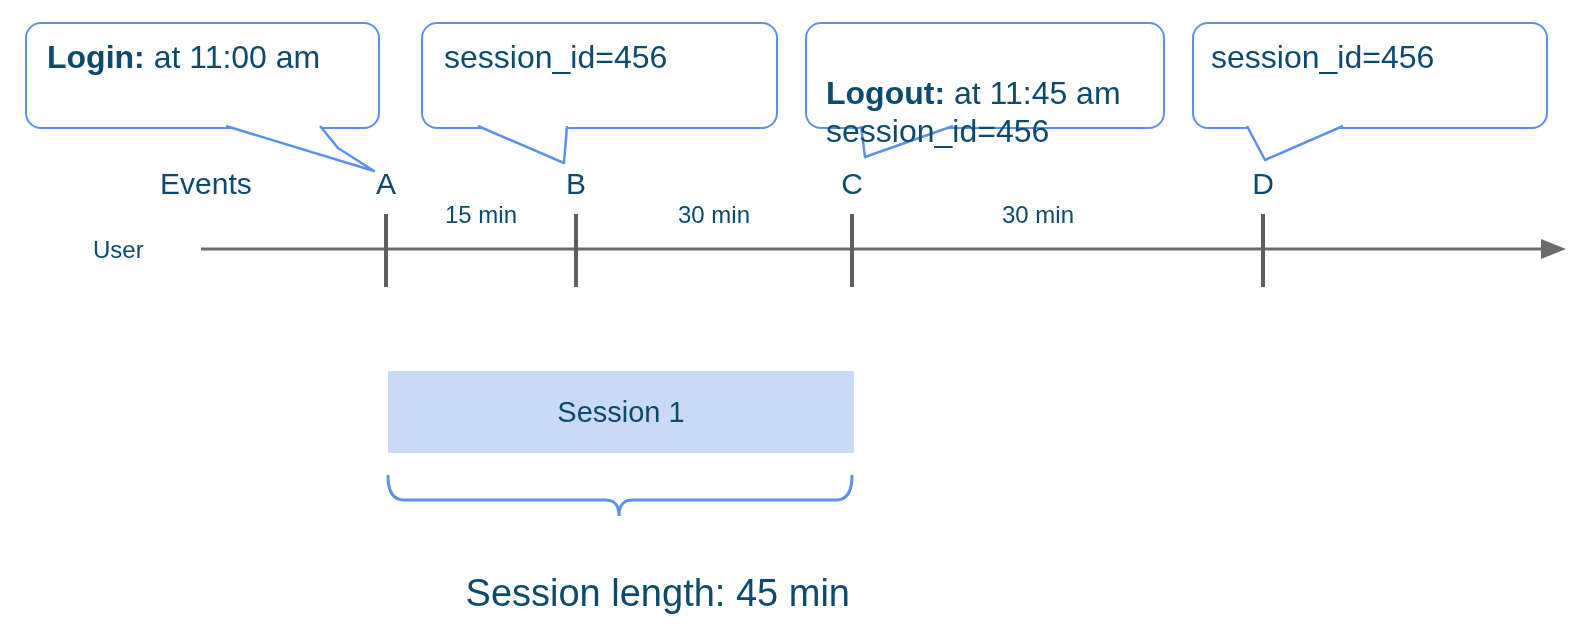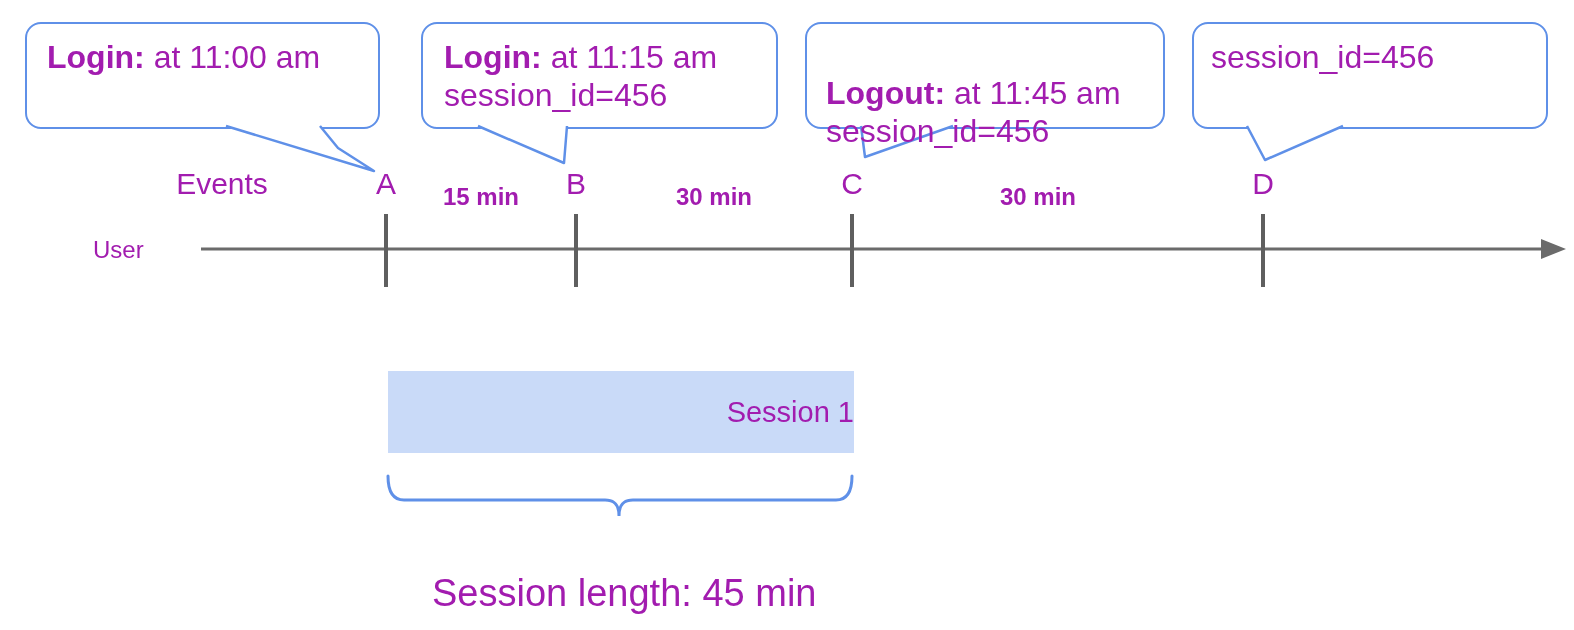--- a/index.html
+++ b/index.html
@@ -1,57 +1,56 @@
 <!DOCTYPE html>
 <html><head>
 <meta charset="utf-8">
 <style>
   html,body{margin:0;padding:0;background:#ffffff;}
   #canvas{
     position:relative;width:1574px;height:630px;background:#ffffff;overflow:hidden;
-    font-family:"Liberation Sans", sans-serif;color:#a21caf;
+    font-family:"Liberation Sans", sans-serif;color:#0c4a6e;
   }
   .callout{
     position:absolute;top:22px;height:107px;background:#ffffff;
     border:2.5px solid #5f90e8;border-radius:16px;box-sizing:border-box;z-index:1;
   }
   .callout-text{
     position:absolute;top:38px;font-size:32px;line-height:38px;z-index:3;white-space:nowrap;
   }
   .callout-text b{font-weight:bold;}
   svg.overlay{position:absolute;left:0;top:0;z-index:2;pointer-events:none;}
   .evt-label{
     position:absolute;top:167px;width:110px;text-align:center;font-size:30px;z-index:3;
   }
-  .axis-caption{position:absolute;left:160px;top:167px;width:124px;text-align:center;font-size:30px;z-index:3;}
-  .interval{position:absolute;top:183px;width:124px;text-align:center;font-size:24px;z-index:3;font-weight:bold;}
+  .axis-caption{position:absolute;left:160px;top:167px;width:124px;text-align:left;font-size:30px;z-index:3;}
+  .interval{position:absolute;top:201px;width:124px;text-align:center;font-size:24px;z-index:3;}
   .user-label{position:absolute;left:93px;top:236px;font-size:24px;z-index:3;}
   .session-box{
     position:absolute;left:388px;top:371px;width:466px;height:82px;background:#c9daf8;
-    display:flex;align-items:center;justify-content:flex-end;font-size:29px;z-index:1;
+    display:flex;align-items:center;justify-content:center;font-size:29px;z-index:1;
   }
   .session-caption{
-    position:absolute;left:432px;top:572px;width:402px;text-align:left;font-size:38px;z-index:3;
+    position:absolute;left:448px;top:572px;width:402px;text-align:right;font-size:38px;z-index:3;
   }
 </style>
 </head>
 <body>
 
 <div id="canvas">
 
   <div class="callout" style="left:25px;width:355px;"></div>
   <div class="callout" style="left:421px;width:357px;"></div>
   <div class="callout" style="left:805px;width:360px;"></div>
   <div class="callout" style="left:1192px;width:356px;"></div>
 
   <div class="callout-text" style="left:47px;">
     <div><b>Login:</b><span> at 11:00 am</span></div>
   </div>
   <div class="callout-text" style="left:444px;">
-    <div><b>Login:</b><span> at 11:15 am</span></div>
     <div>session_id=456</div>
   </div>
   <div class="callout-text" style="left:826px;margin-top:36px;">
     <div><b>Logout:</b><span> at 11:45 am</span></div>
     <div>session_id=456</div>
   </div>
   <div class="callout-text" style="left:1211px;">
     <div>session_id=456</div>
   </div>
 

